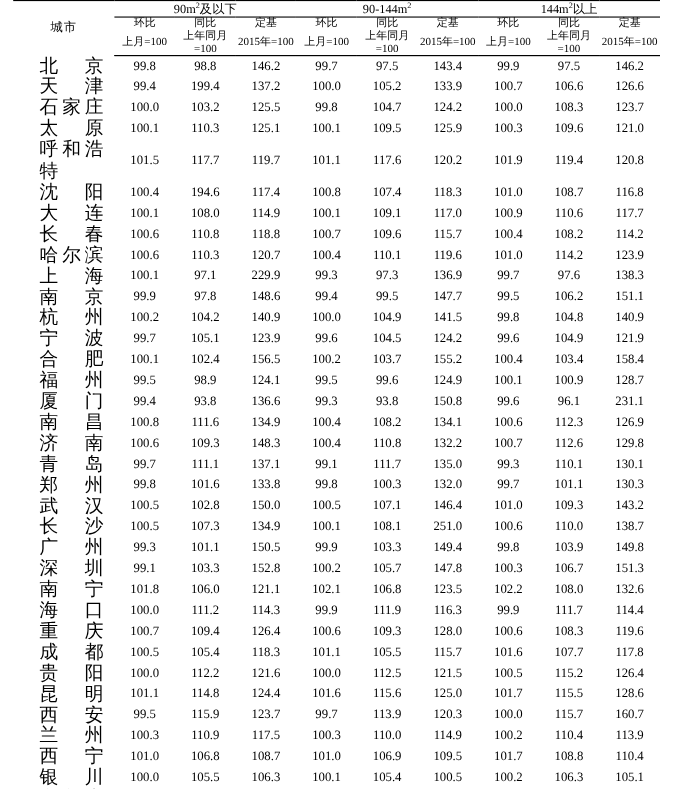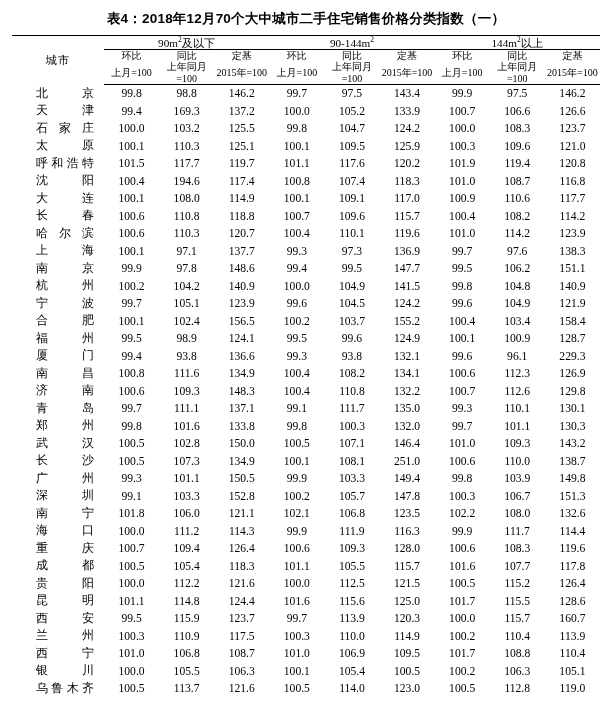--- a/index.html
+++ b/index.html
@@ -56,21 +56,21 @@
   .city-label {
     text-align: center;
     font-size: 11.8px;
     letter-spacing: 0.5px;
   }
   .cityname {
     display: inline-block;
     width: 58px;
     text-align: justify;
     text-align-last: justify;
-    font-size: 12px;
+    font-size: 17px;
     letter-spacing: 0;
     padding-left: 14px;
   }
   .rowcell {
     height: 17.5px;
   }
   td.num {
     text-align: right;
     padding-right: 10px;
     font-family: "Liberation Serif", "DejaVu Serif", serif;
@@ -88,21 +88,20 @@
     font-size: 11.8px;
     letter-spacing: 1px;
   }
   .sep-under td { border-bottom: 1.2px solid #000; }
 </style>
 </head>
 <body>
 
 <div class="page">
 
-  <div class="title">表4：2018年12月70个大中城市二手住宅销售价格分类指数（一）</div>
 
   <table class="idx">
     <colgroup>
       <col class="citycol">
       <col class="datacol">
         <col class="datacol">
         <col class="datacol">
       <col class="datacol">
         <col class="datacol">
         <col class="datacol">
@@ -149,21 +148,21 @@
           <td class="num rowcell">99.7</td>
           <td class="num rowcell">97.5</td>
           <td class="num rowcell">143.4</td>
           <td class="num rowcell">99.9</td>
           <td class="num rowcell">97.5</td>
           <td class="num rowcell">146.2</td>
         </tr>
         <tr class="rowcell">
           <td class="city-label rowcell"><span class="cityname">天津</span></td>
           <td class="num rowcell">99.4</td>
-          <td class="num rowcell">169.3</td>
+          <td class="num rowcell">199.4</td>
           <td class="num rowcell">137.2</td>
           <td class="num rowcell">100.0</td>
           <td class="num rowcell">105.2</td>
           <td class="num rowcell">133.9</td>
           <td class="num rowcell">100.7</td>
           <td class="num rowcell">106.6</td>
           <td class="num rowcell">126.6</td>
         </tr>
         <tr class="rowcell">
           <td class="city-label rowcell"><span class="cityname">石家庄</span></td>
@@ -246,21 +245,21 @@
           <td class="num rowcell">110.1</td>
           <td class="num rowcell">119.6</td>
           <td class="num rowcell">101.0</td>
           <td class="num rowcell">114.2</td>
           <td class="num rowcell">123.9</td>
         </tr>
         <tr class="rowcell">
           <td class="city-label rowcell"><span class="cityname">上海</span></td>
           <td class="num rowcell">100.1</td>
           <td class="num rowcell">97.1</td>
-          <td class="num rowcell">137.7</td>
+          <td class="num rowcell">229.9</td>
           <td class="num rowcell">99.3</td>
           <td class="num rowcell">97.3</td>
           <td class="num rowcell">136.9</td>
           <td class="num rowcell">99.7</td>
           <td class="num rowcell">97.6</td>
           <td class="num rowcell">138.3</td>
         </tr>
         <tr class="rowcell">
           <td class="city-label rowcell"><span class="cityname">南京</span></td>
           <td class="num rowcell">99.9</td>
@@ -321,24 +320,24 @@
           <td class="num rowcell">100.9</td>
           <td class="num rowcell">128.7</td>
         </tr>
         <tr class="rowcell">
           <td class="city-label rowcell"><span class="cityname">厦门</span></td>
           <td class="num rowcell">99.4</td>
           <td class="num rowcell">93.8</td>
           <td class="num rowcell">136.6</td>
           <td class="num rowcell">99.3</td>
           <td class="num rowcell">93.8</td>
-          <td class="num rowcell">132.1</td>
+          <td class="num rowcell">150.8</td>
           <td class="num rowcell">99.6</td>
           <td class="num rowcell">96.1</td>
-          <td class="num rowcell">229.3</td>
+          <td class="num rowcell">231.1</td>
         </tr>
         <tr class="rowcell">
           <td class="city-label rowcell"><span class="cityname">南昌</span></td>
           <td class="num rowcell">100.8</td>
           <td class="num rowcell">111.6</td>
           <td class="num rowcell">134.9</td>
           <td class="num rowcell">100.4</td>
           <td class="num rowcell">108.2</td>
           <td class="num rowcell">134.1</td>
           <td class="num rowcell">100.6</td>

